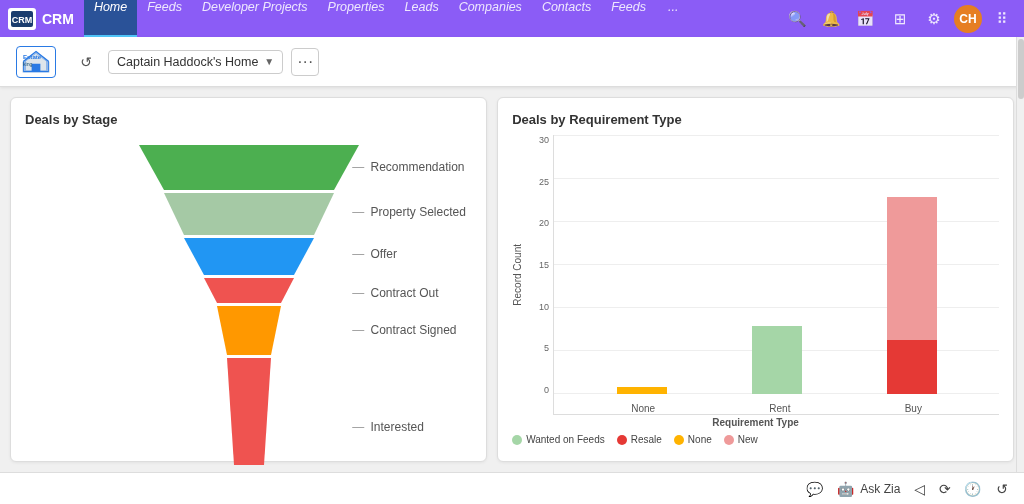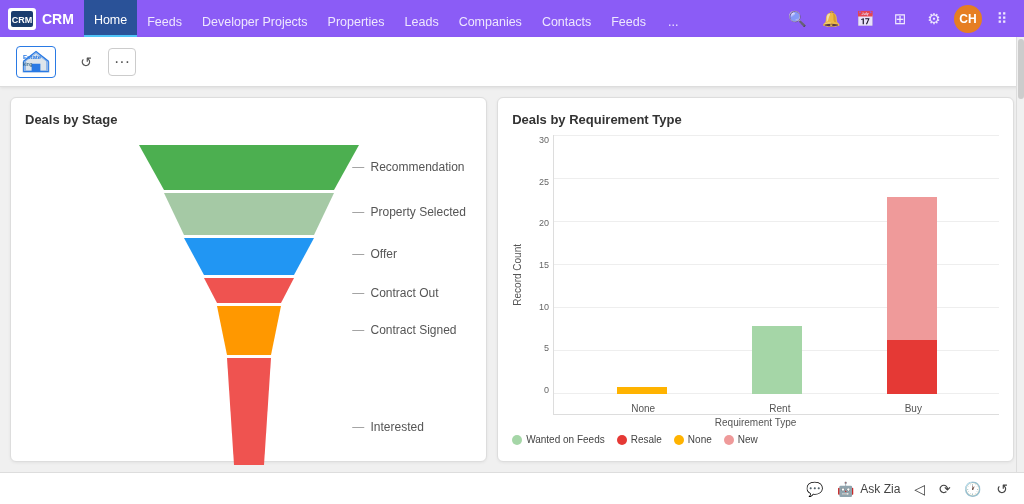--- a/index.html
+++ b/index.html
@@ -22,27 +22,28 @@
     .nav-logo-icon {
       width: 28px; height: 22px;
       background: white;
       border-radius: 3px;
       display: flex; align-items: center; justify-content: center;
       margin-right: 6px;
     }
     .nav-logo-text { color: white; font-weight: bold; font-size: 14px; }
     .nav-items { display: flex; align-items: center; flex: 1; }
     .nav-item {
-      padding: 8px 10px;
+      padding: 0 10px;
       height: 37px;
-      display: flex; align-items: flex-end;
+      display: flex; align-items: flex-start;
       color: rgba(255,255,255,0.85);
       font-size: 12.5px;
       cursor: pointer;
       white-space: nowrap;
+      font-style: italic;
     }
     .nav-item.active {
       background: #2a5298;
       color: white;
       border-bottom: 2px solid #4fc3f7;
     }
     .nav-more { margin-left: 2px; }
     .nav-right {
       display: flex; align-items: center; gap: 6px; margin-left: auto;
     }
@@ -256,20 +257,21 @@
     .x-label {
       font-size: 10px;
       color: #555;
       text-align: center;
     }
     .x-axis-title {
       text-align: center;
       font-size: 10px;
       color: #555;
       margin-top: 2px;
+      font-weight: bold;
     }
     .legend {
       display: flex;
       gap: 12px;
       margin-top: 6px;
       flex-wrap: wrap;
     }
     .legend-item {
       display: flex;
       align-items: center;
@@ -387,20 +389,24 @@
         <polygon points="20,4 34,15 34,27 6,27 6,15" fill="none" stroke="#2a7ae4" stroke-width="1.5"></polygon>
         <polygon points="20,6 32,15 32,26 8,26 8,15" fill="none" stroke="#2a7ae4" stroke-width="0.5"></polygon>
         <rect x="15" y="18" width="10" height="9" fill="#2a7ae4"></rect>
         <text x="5" y="12" font-size="7" fill="#2a7ae4" font-weight="bold">Estate</text>
         <text x="5" y="20" font-size="6" fill="#1a5276">king</text>
       </svg>
     </div>
   </div>
   <div class="header-right">
     <div class="refresh-btn">↺</div>
+    <div class="home-dropdown">
+      <span>Captain Haddock's Home</span>
+      <span class="arrow">▼</span>
+    </div>
     <div class="more-btn">···</div>
   </div>
 </div>
 
 <div class="main-content">
 
   <div class="card card-left">
     <div class="card-title">Deals by Stage</div>
     <div class="funnel-wrapper">
       <svg class="funnel-svg" viewBox="0 0 280 330">

